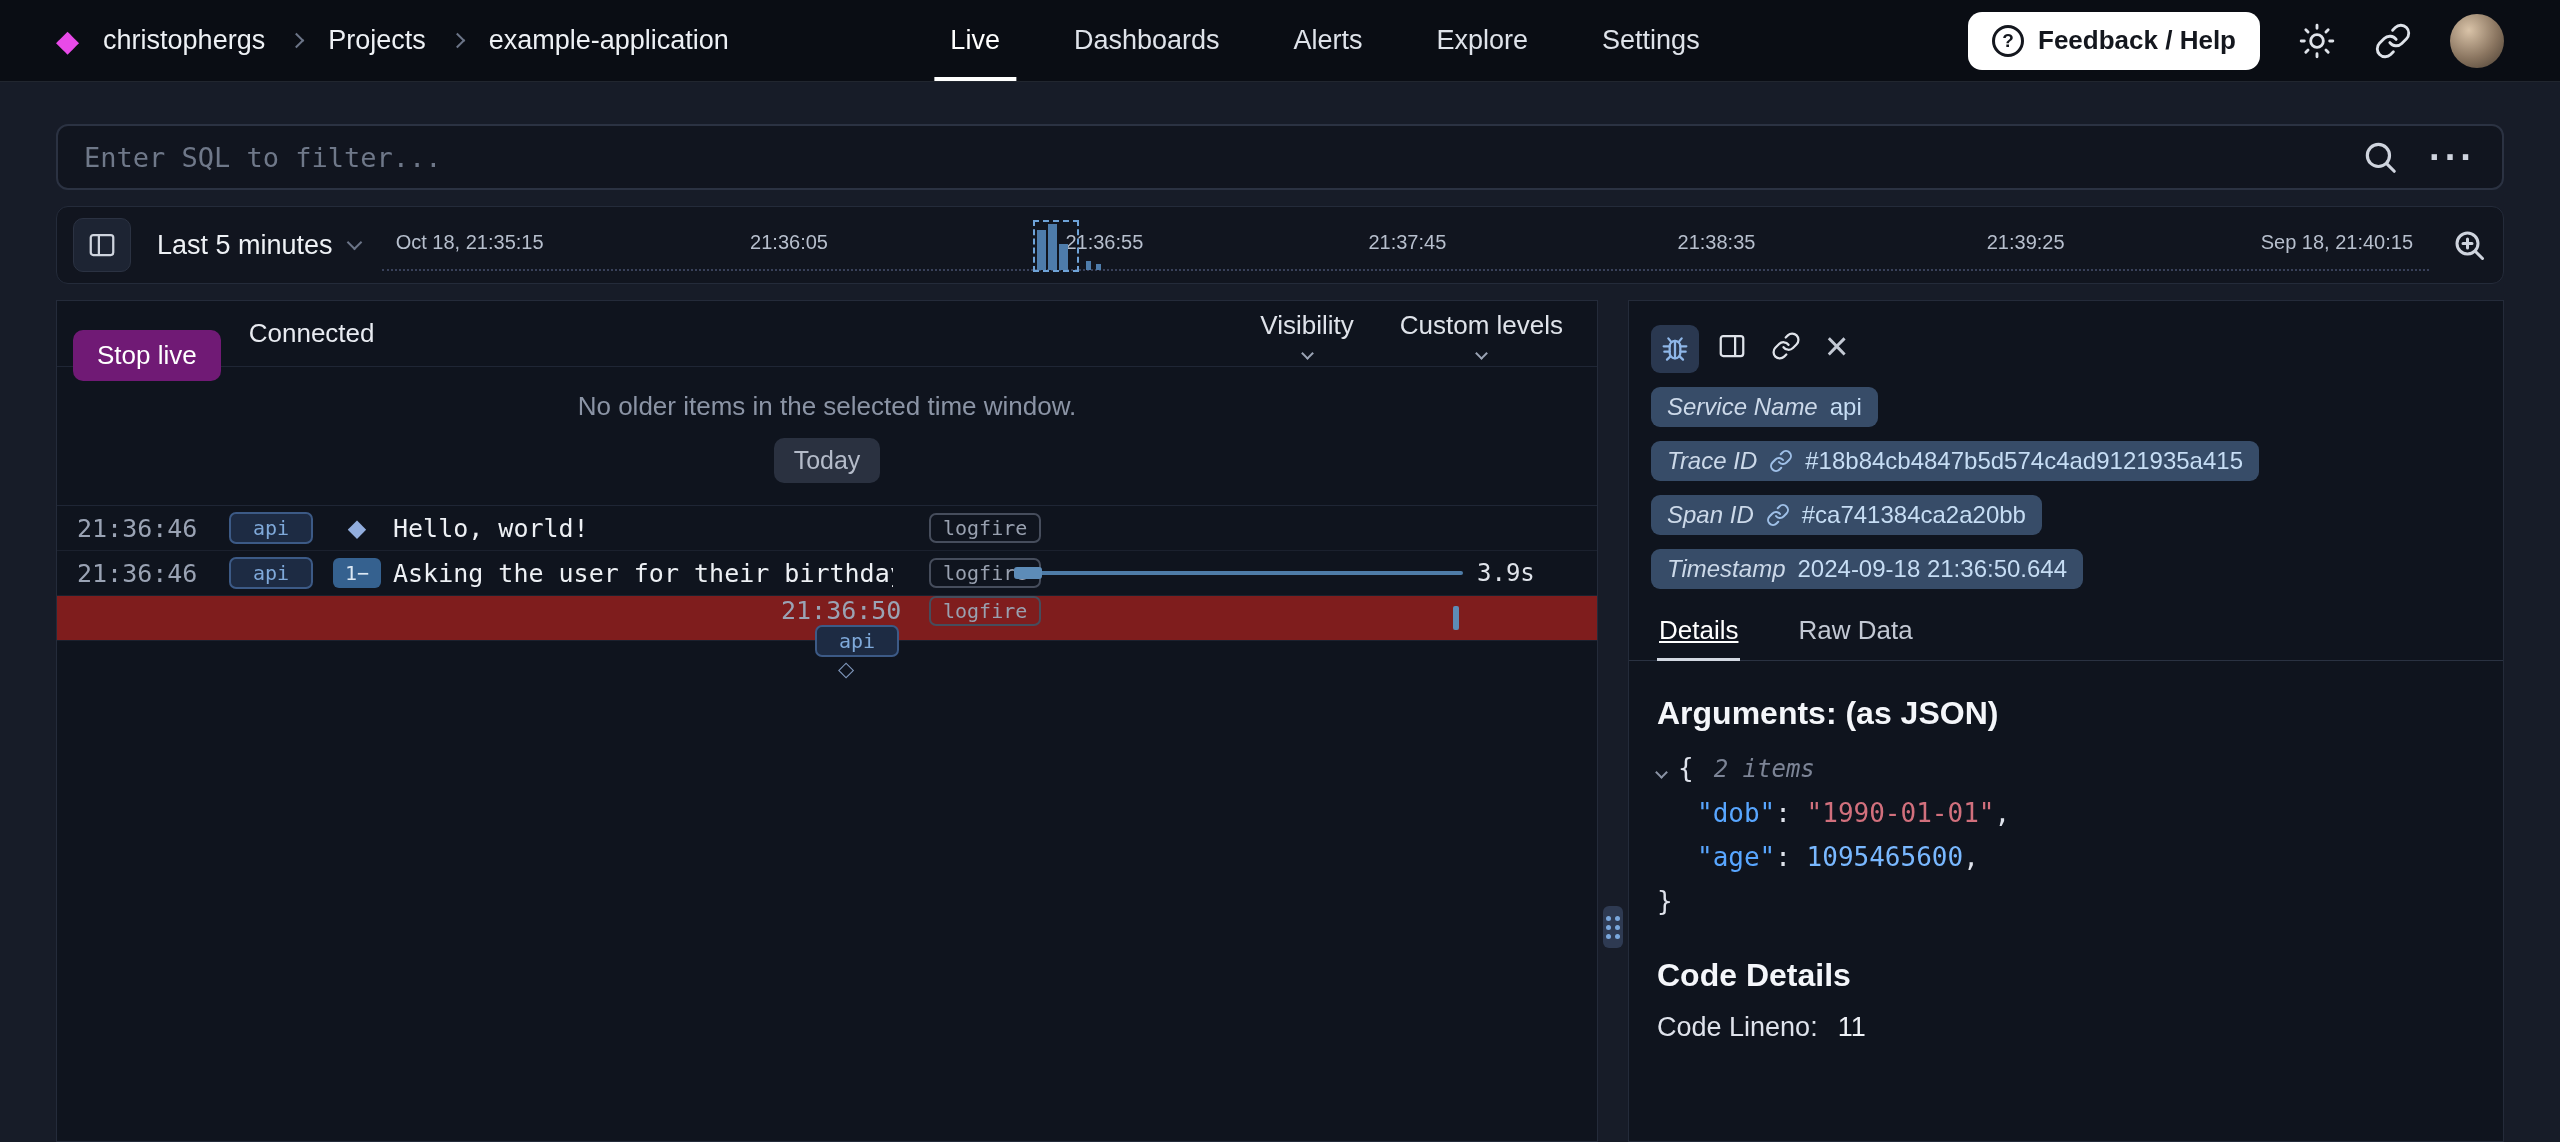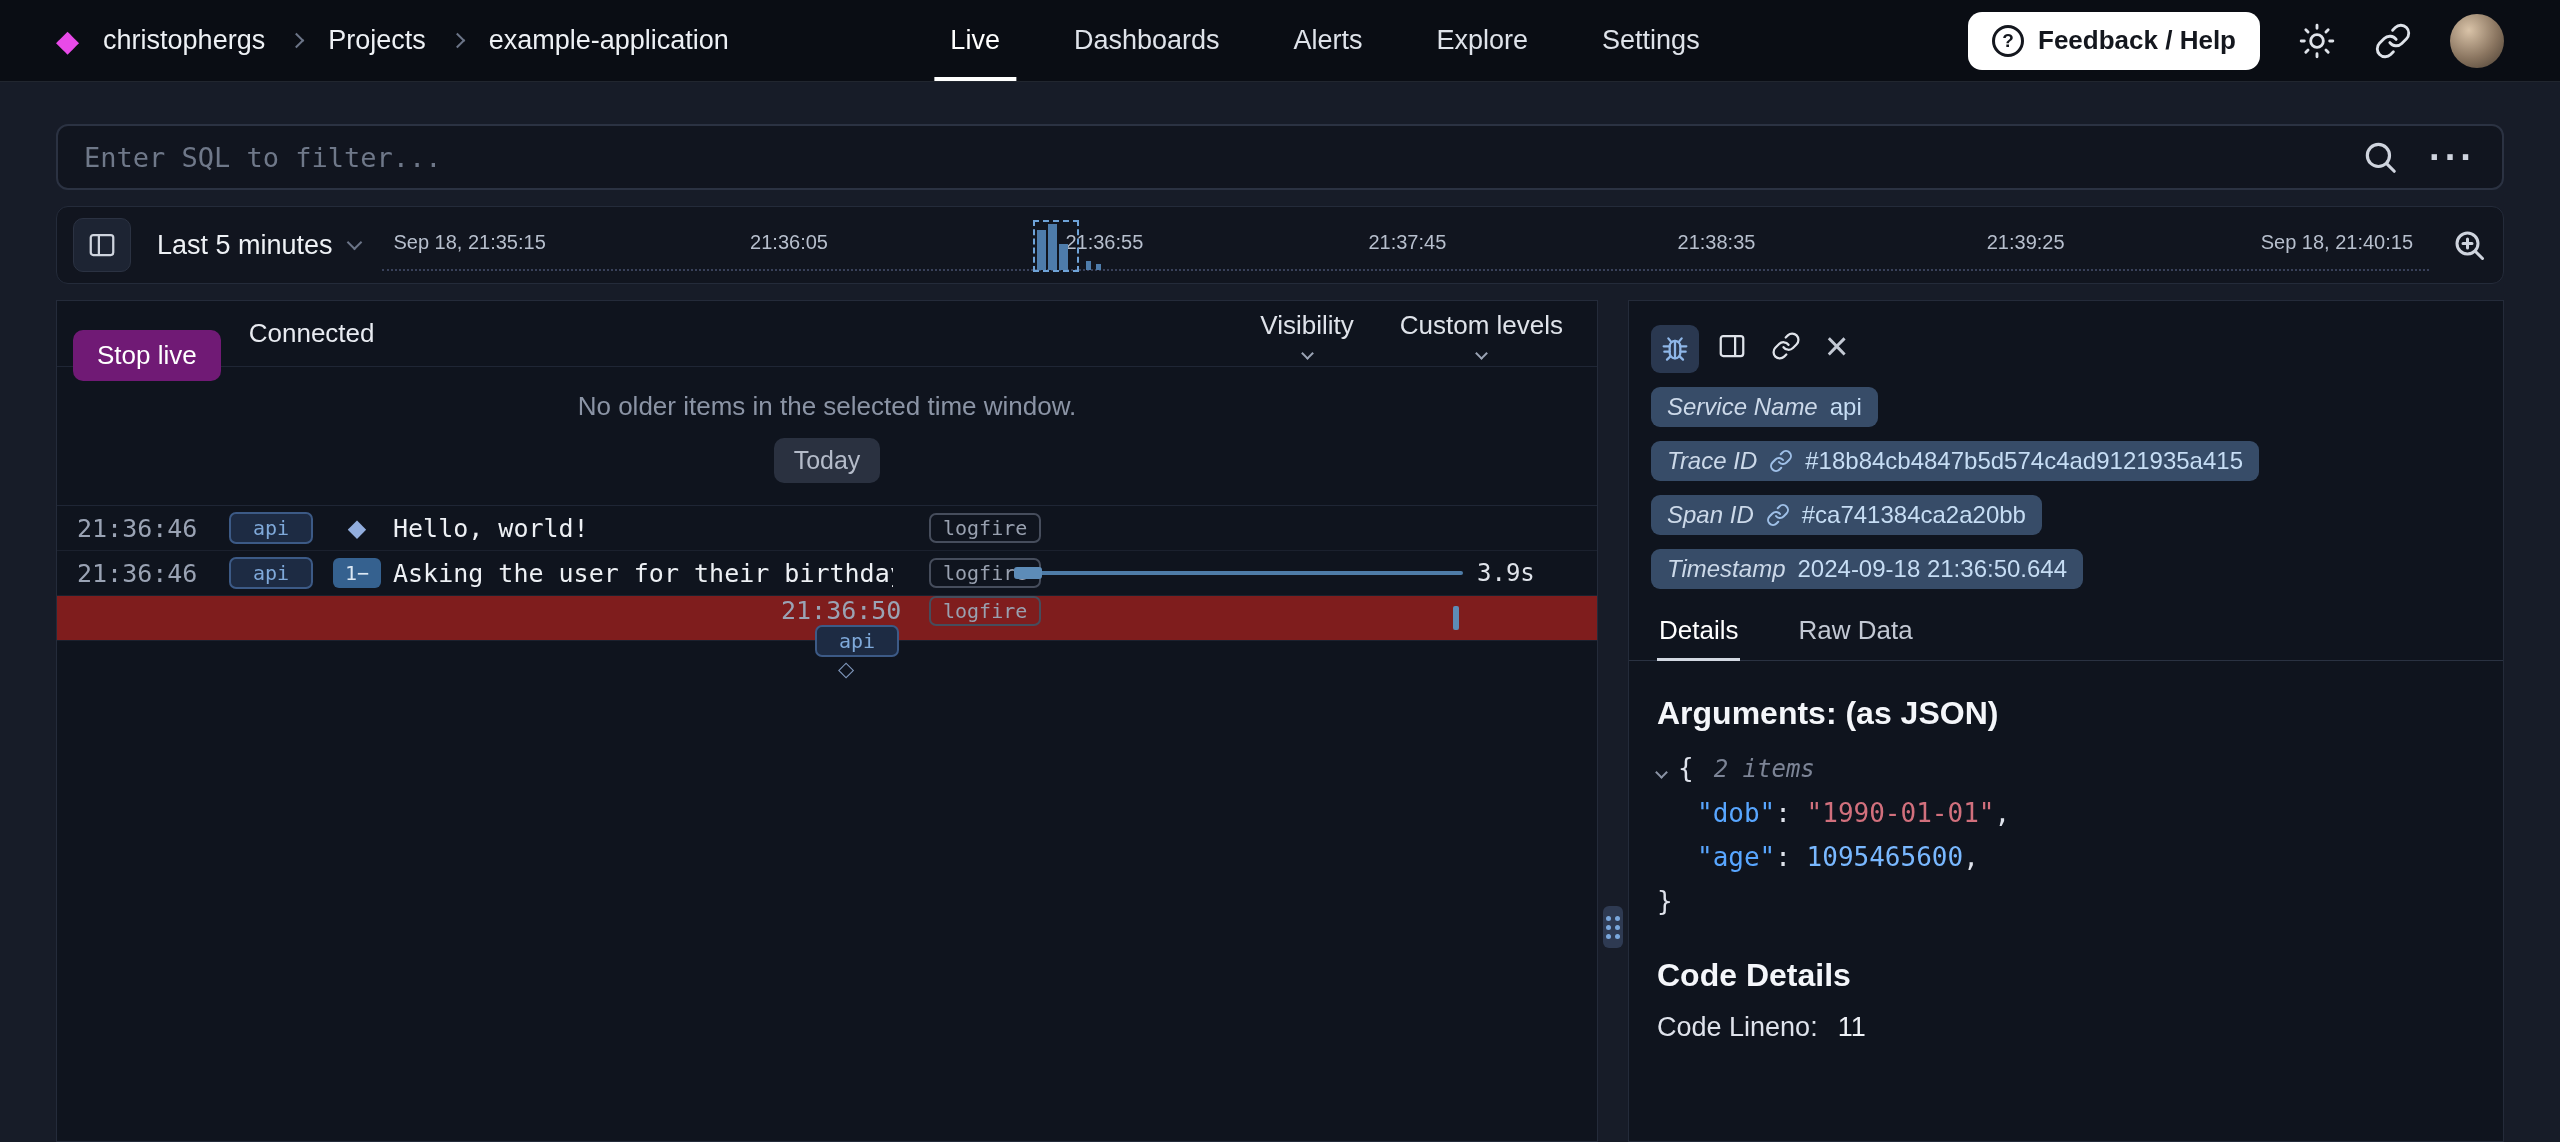--- a/index.html
+++ b/index.html
@@ -144,21 +144,21 @@
   .pill-row { margin-bottom:14px; }
   .pill { display:inline-flex; align-items:center; gap:12px; background:#374c68;
     border-radius:9px; padding:6px 16px; font-size:24px; cursor:pointer; }
   .pill-label { font-style:italic; color:#ccd9e9; }
   .pill-value { color:#c6ddf4; }
   .pill svg { width:24px; height:24px; color:#9fc0e8; }
 
   .detail-tabs { display:flex; gap:56px; padding:0 28px; margin-top:12px;
     border-bottom:1px solid #2a3242; }
   .dtab { font-size:26px; padding:12px 2px 14px; color:#c3c9d4; position:relative; cursor:pointer; }
-  .dtab.active { color:#fff; }
+  .dtab.active { color:#fff;text-decoration:underline; }
   .dtab.active::after { content:""; position:absolute; left:0; right:0; bottom:-1px;
     height:3px; background:#d2d8e2; }
 
   .dsec-heading { font-size:32px; font-weight:700; margin:34px 28px 0; color:#f4f6fa; }
   .json { margin:14px 28px 0; font-family:"DejaVu Sans Mono","Liberation Mono",monospace;
     font-size:26px; line-height:44px; }
   .json-chev { width:9px; height:9px; border-color:#8a93a5; margin-right:12px; cursor:pointer; }
   .json-note { font-style:italic; color:#7c8496; margin-left:20px; font-size:24px; }
   .json-indent { padding-left:40px; }
   .jkey { color:#58a6ff; }
@@ -232,21 +232,21 @@
       <svg viewBox="0 0 24 24" fill="none" stroke="currentColor" stroke-width="1.8">
         <rect x="3" y="4" width="18" height="16" rx="2"></rect>
           <path d="M9.5 4v16"></path>
       </svg>
     </button>
     <div class="tl-range">
       <span>Last 5 minutes</span>
       <i class="chev down"></i>
     </div>
     <div class="tl-track">
-      <span class="tl-label" style="left:4.3%">Sep 18, 21:35:15</span>
+      <span class="tl-label" style="left:4.3%">Oct 18, 21:35:15</span>
       <span class="tl-label" style="left:19.9%">21:36:05</span>
       <span class="tl-label" style="left:35.3%">21:36:55</span>
       <span class="tl-label" style="left:50.1%">21:37:45</span>
       <span class="tl-label" style="left:65.2%">21:38:35</span>
       <span class="tl-label" style="left:80.3%">21:39:25</span>
       <span class="tl-label" style="left:95.5%">Sep 18, 21:40:15</span>
       <div class="tl-base"></div>
       <div class="tl-sel">
         <span class="tl-bar" style="height:40px"></span>
         <span class="tl-bar" style="height:46px"></span>

